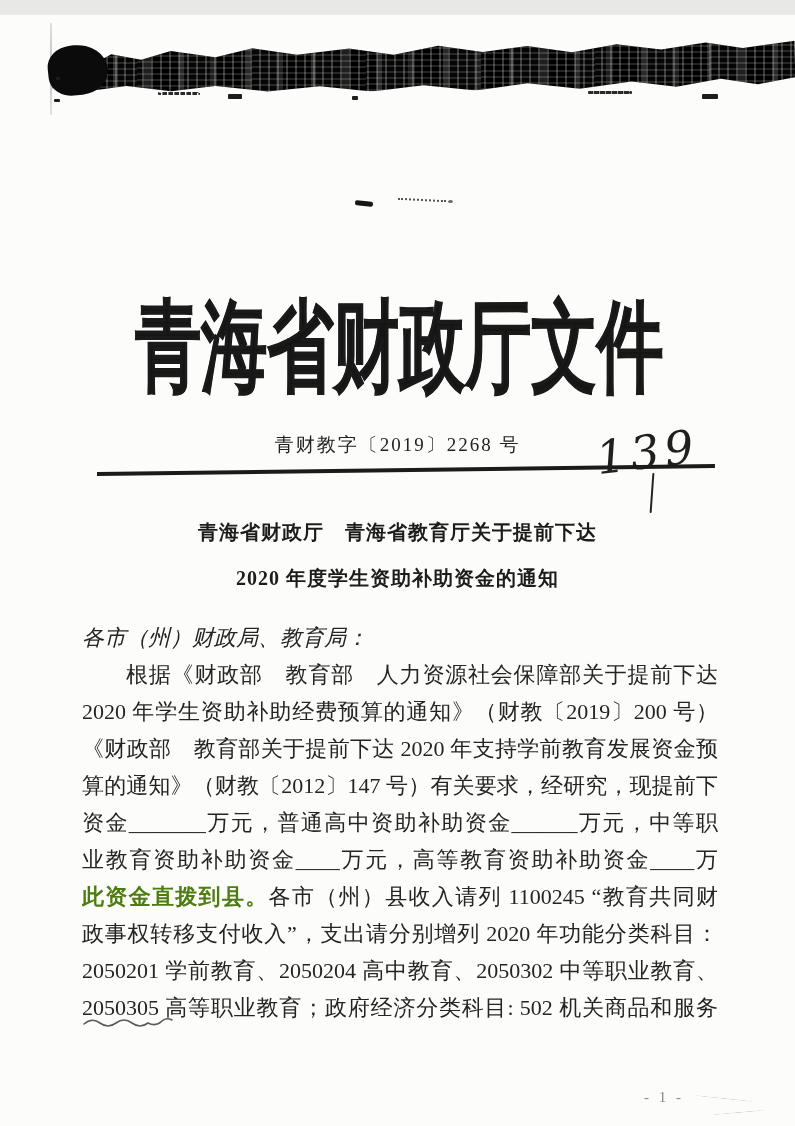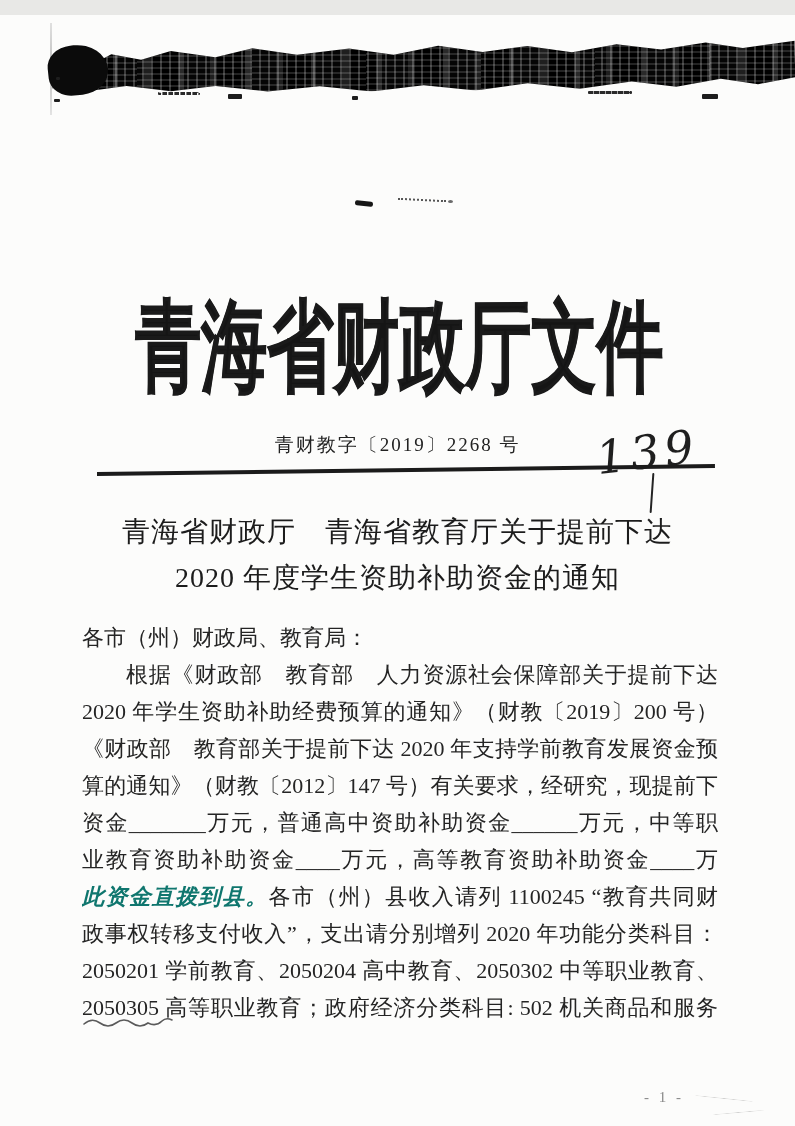--- a/index.html
+++ b/index.html
@@ -75,40 +75,39 @@
     position:absolute; left:651px; top:458px; width:2px; height:40px;
     background:#242424; transform: rotate(4deg); border-radius:2px;
   }
   .rule {
     position:absolute; left:97px; top:457px; width:618px; height:4px;
     background:#1b1b1b; transform: rotate(-0.74deg); transform-origin:left center;
   }
   
   .notice-title {
     position:absolute; left:0; top:494px; width:100%;
-    text-align:center; font-size:28px; line-height:46px; font-weight:400;
+    text-align:center; font-size:20px; line-height:46px; font-weight:700;
     color:#1c1c1c; letter-spacing:1px;
   }
   
   .body-text {
     position:absolute; left:82px; top:604px; width:636px;
     font-size:22px; line-height:37px; color:#242424;
   }
   .bline {
     text-align: justify;
     text-align-last: justify;
     height:37px; overflow:hidden;
   }
-  .bline.no-stretch { text-align:left; text-align-last:left; }
+  .bline.no-stretch { text-align:left; text-align-last:left;font-style:italic; }
   .bline.indent { padding-left:44px; }
   .bold-seg {
     font-weight:700;
     font-family:"Liberation Sans","DejaVu Sans",sans-serif;
-    color:#0f766e;
-    font-style:italic;
+    color:#4d7c0f;
   }
   .squiggle { position:absolute; left:82px; top:1002px; }
   .page-number {
     position:absolute; left:644px; top:1074px;
     font-size:15px; letter-spacing:3px; color:#8a8a8a;
   }
 </style>
 </head>
 <body>
 

